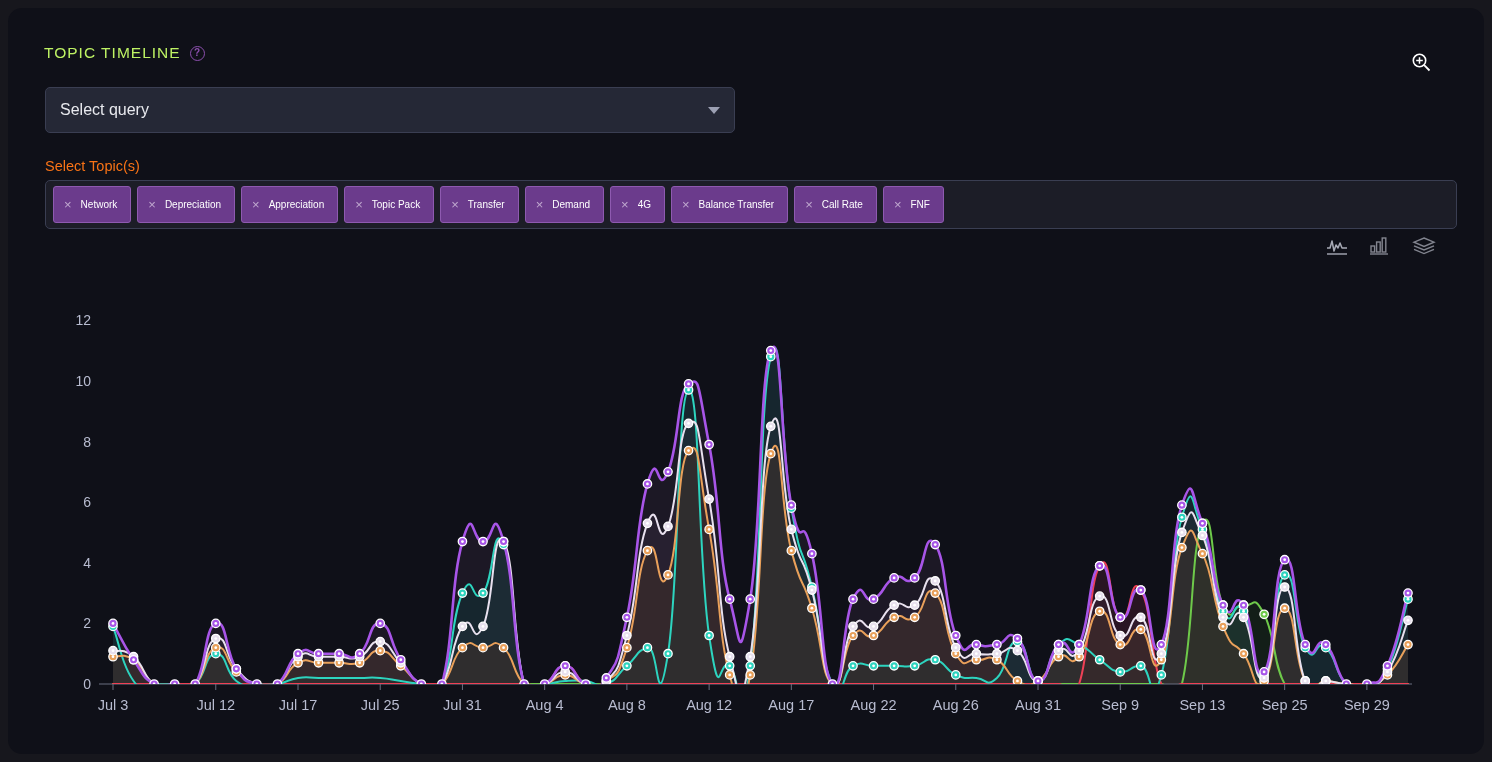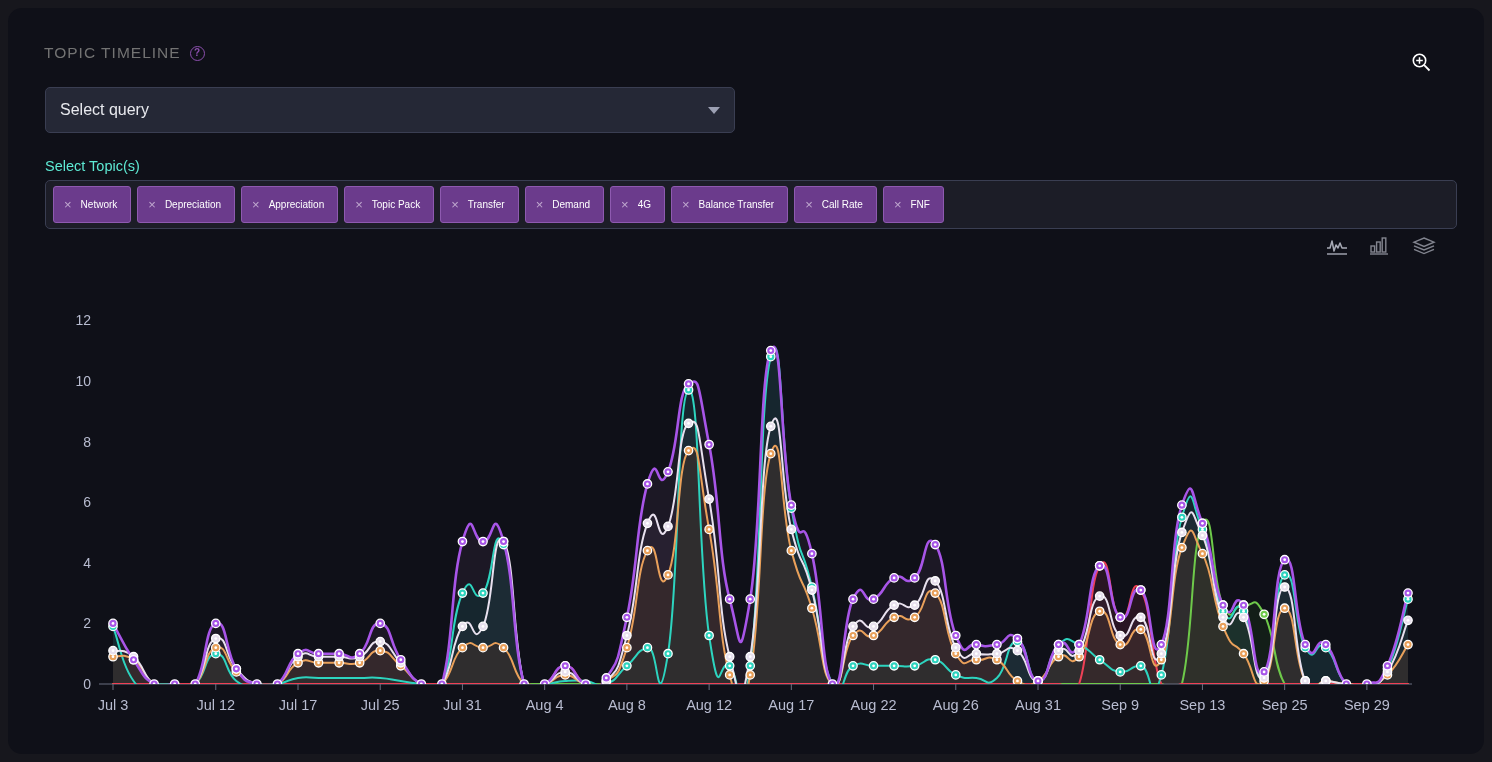--- a/index.html
+++ b/index.html
@@ -18,21 +18,21 @@
     border-radius: 14px;
     overflow: hidden;
   }
 
   
   #hdr {
     position: absolute; left: 36px; top: 36px;
     display: flex; align-items: center; gap: 9px;
   }
   #hdr-title {
-    color: #737373;
+    color: #bef264;
     font-size: 15.5px;
     letter-spacing: 1.0px;
     font-weight: 400;
   }
   .help-icon {
     width: 15px; height: 15px; border-radius: 50%;
     border: 1.4px solid #8b4fad;
     color: #8b4fad;
     font-size: 10px; line-height: 12px; text-align: center;
     font-weight: bold;
@@ -58,21 +58,21 @@
   .caret {
     width: 0; height: 0;
     border-left: 6px solid transparent;
     border-right: 6px solid transparent;
     border-top: 7px solid #9ca0b3;
   }
 
   
   #topics-label {
     position: absolute; left: 37px; top: 150px;
-    color: #5eead4; font-size: 14.5px;
+    color: #f97316; font-size: 14.5px;
   }
   #topics-box {
     position: absolute; left: 37px; top: 172px;
     width: 1412px; height: 49px;
     background: #1c1d27;
     border: 1px solid #3a3e52;
     border-radius: 5px;
     display: flex; align-items: center;
     padding: 0 7px;
     gap: 6px;

